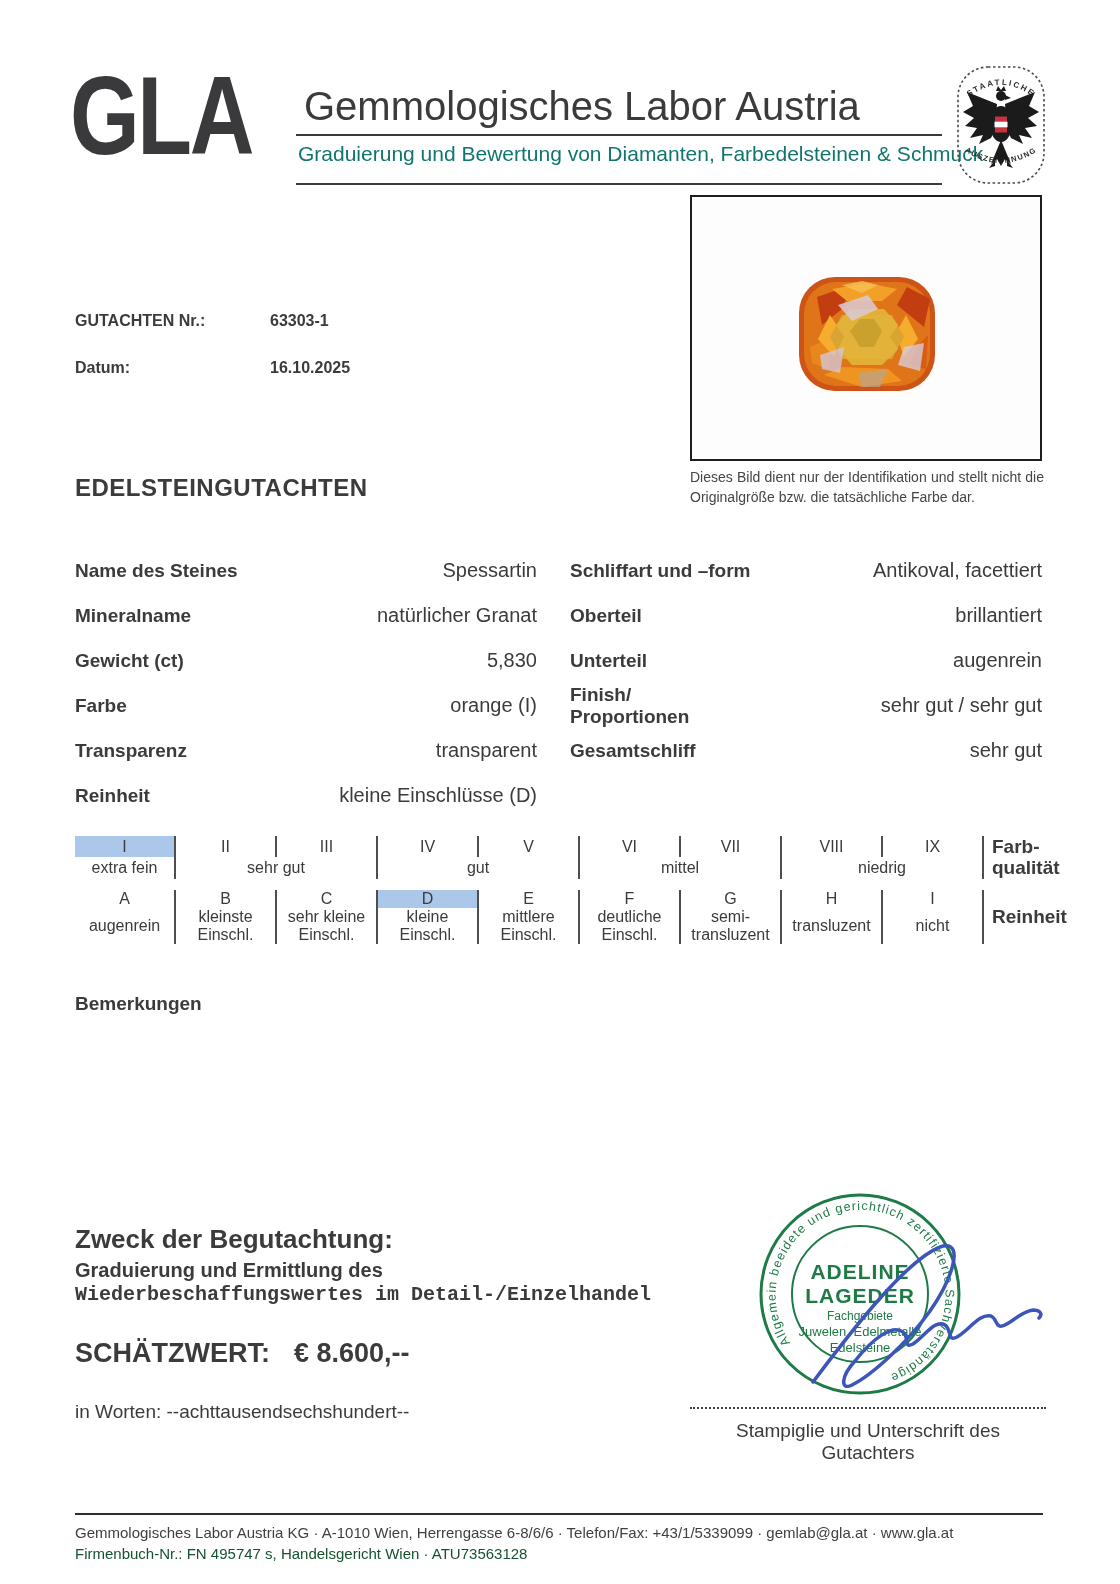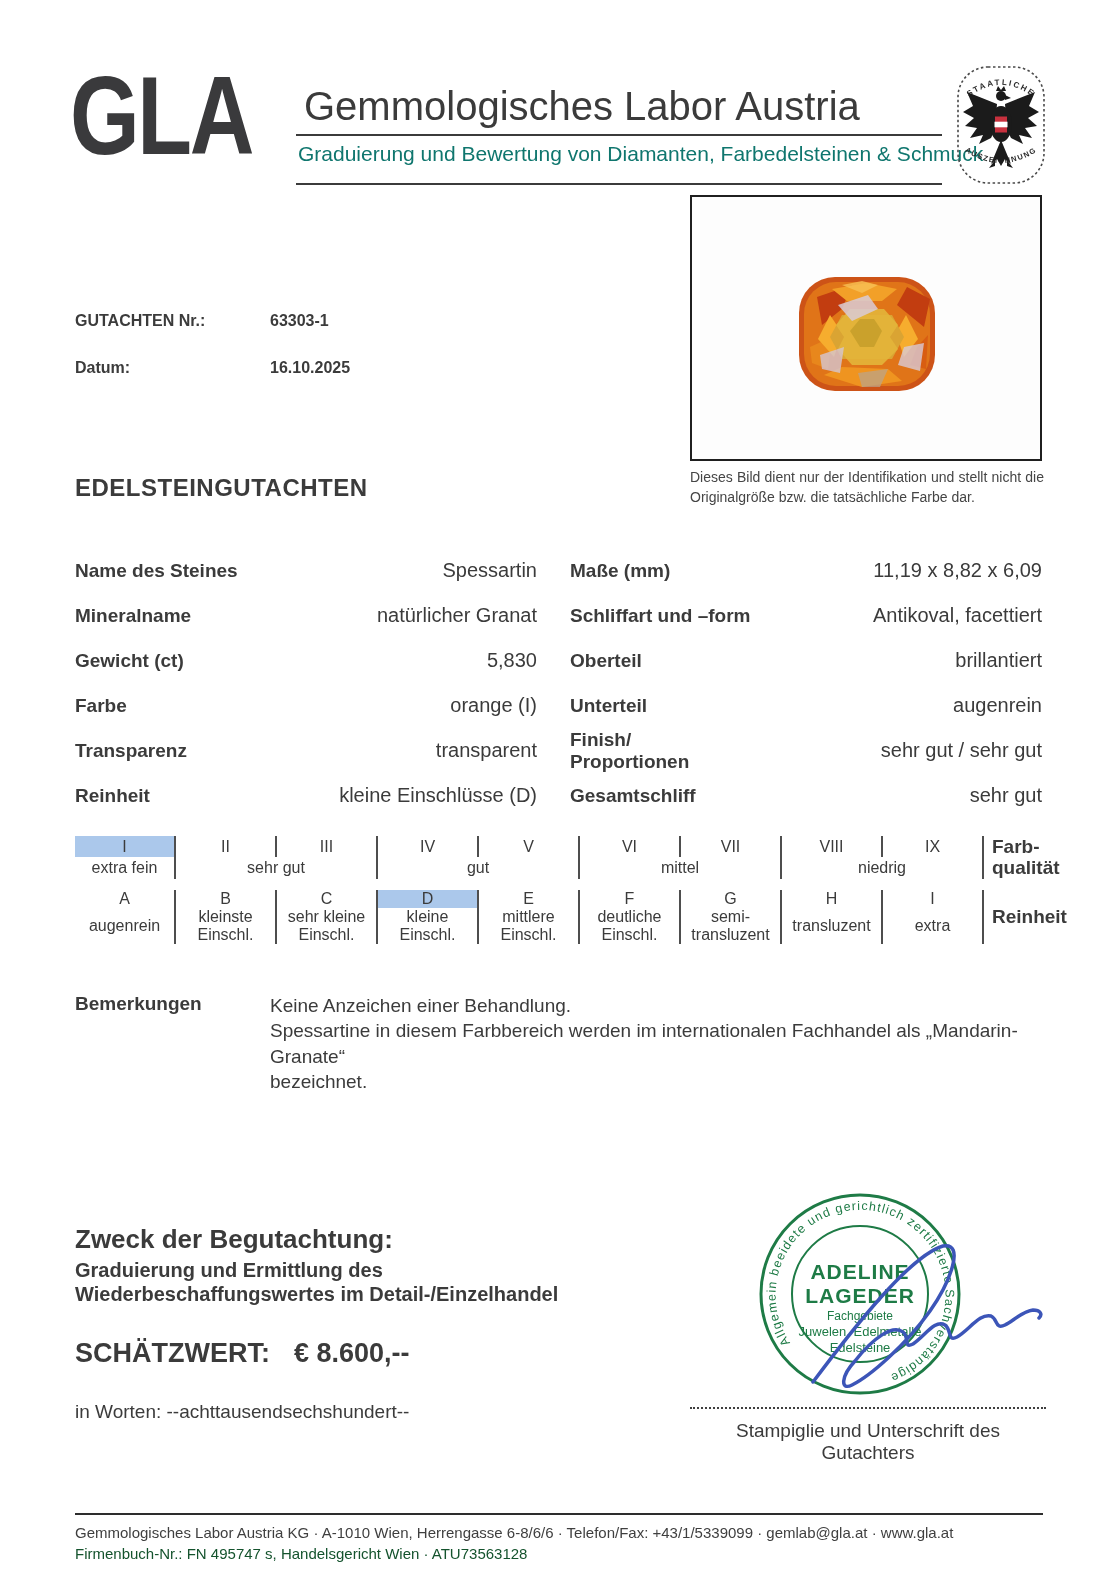--- a/index.html
+++ b/index.html
@@ -50,21 +50,21 @@
     padding-left:8px;font-size:19px;font-weight:700;line-height:1.12;}
   .tbl-gap{height:11px;}
 
   
   .remarks-label{position:absolute;left:75px;top:993px;font-size:19px;font-weight:700;}
   .remarks-body{position:absolute;left:270px;top:993px;width:760px;font-size:19px;line-height:1.34;}
 
   
   .purpose-title{position:absolute;left:75px;top:1224px;font-size:26px;font-weight:700;}
   .purpose-l1{position:absolute;left:75px;top:1259px;font-size:20px;font-weight:700;}
-  .purpose-l2{position:absolute;left:75px;top:1283px;font-size:20px;font-weight:700;}
+  .purpose-l2{position:absolute;left:75px;top:1283px;font-size:20px;font-weight:700;font-family:Liberation Mono, monospace;}
   .value-row{position:absolute;left:75px;top:1338px;font-size:27px;font-weight:700;display:flex;gap:24px;}
   .in-words{position:absolute;left:75px;top:1401px;font-size:19px;}
 
   
   .stamp-svg{position:absolute;left:755px;top:1186px;}
   .sig-line{position:absolute;left:690px;top:1407px;width:356px;border-top:2px dotted #3f3f3f;}
   .sig-caption{position:absolute;left:690px;top:1420px;width:356px;text-align:center;font-size:19px;}
 
   
   .footer-rule{position:absolute;left:75px;top:1513px;width:968px;border-top:2px solid #2d2d2d;}
@@ -173,24 +173,20 @@
       <span class="pvalue">transparent</span>
     </div>
     <div class="prop-row">
       <span class="plabel">Reinheit</span>
       <span class="pvalue">kleine Einschlüsse (D)</span>
     </div>
   </div>
 
   <div class="props props-right">
     <div class="prop-row">
-      <span class="plabel">Maße (mm)</span>
-      <span class="pvalue">11,19 x 8,82 x 6,09</span>
-    </div>
-    <div class="prop-row">
       <span class="plabel">Schliffart und –form</span>
       <span class="pvalue">Antikoval, facettiert</span>
     </div>
     <div class="prop-row">
       <span class="plabel">Oberteil</span>
       <span class="pvalue">brillantiert</span>
     </div>
     <div class="prop-row">
       <span class="plabel">Unterteil</span>
       <span class="pvalue">augenrein</span>
@@ -241,30 +237,25 @@
         <span>Reinheit</span>
       </div>
       <div class="cell grow-desc" style="grid-row:2">augenrein</div>
       <div class="cell grow-desc" style="grid-row:2">kleinste Einschl.</div>
       <div class="cell grow-desc" style="grid-row:2">sehr kleine Einschl.</div>
       <div class="cell grow-desc" style="grid-row:2">kleine Einschl.</div>
       <div class="cell grow-desc" style="grid-row:2">mittlere Einschl.</div>
       <div class="cell grow-desc" style="grid-row:2">deutliche Einschl.</div>
       <div class="cell grow-desc" style="grid-row:2">semi-transluzent</div>
       <div class="cell grow-desc" style="grid-row:2">transluzent</div>
-      <div class="cell grow-desc" style="grid-row:2">extra</div>
+      <div class="cell grow-desc" style="grid-row:2">nicht</div>
     </div>
   </div>
 
   <div class="remarks-label">Bemerkungen</div>
-  <div class="remarks-body">
-    <div>Keine Anzeichen einer Behandlung.</div>
-    <div>Spessartine in diesem Farbbereich werden im internationalen Fachhandel als „Mandarin-Granate“</div>
-    <div>bezeichnet.</div>
-  </div>
 
   <div class="purpose-title">Zweck der Begutachtung:</div>
   <div class="purpose-l1">Graduierung und Ermittlung des</div>
   <div class="purpose-l2">Wiederbeschaffungswertes im Detail-/Einzelhandel</div>
 
   <div class="value-row">
     <span>SCHÄTZWERT:</span>
     <span>€ 8.600,--</span>
   </div>
   <div class="in-words">in Worten: --achttausendsechshundert--</div>

